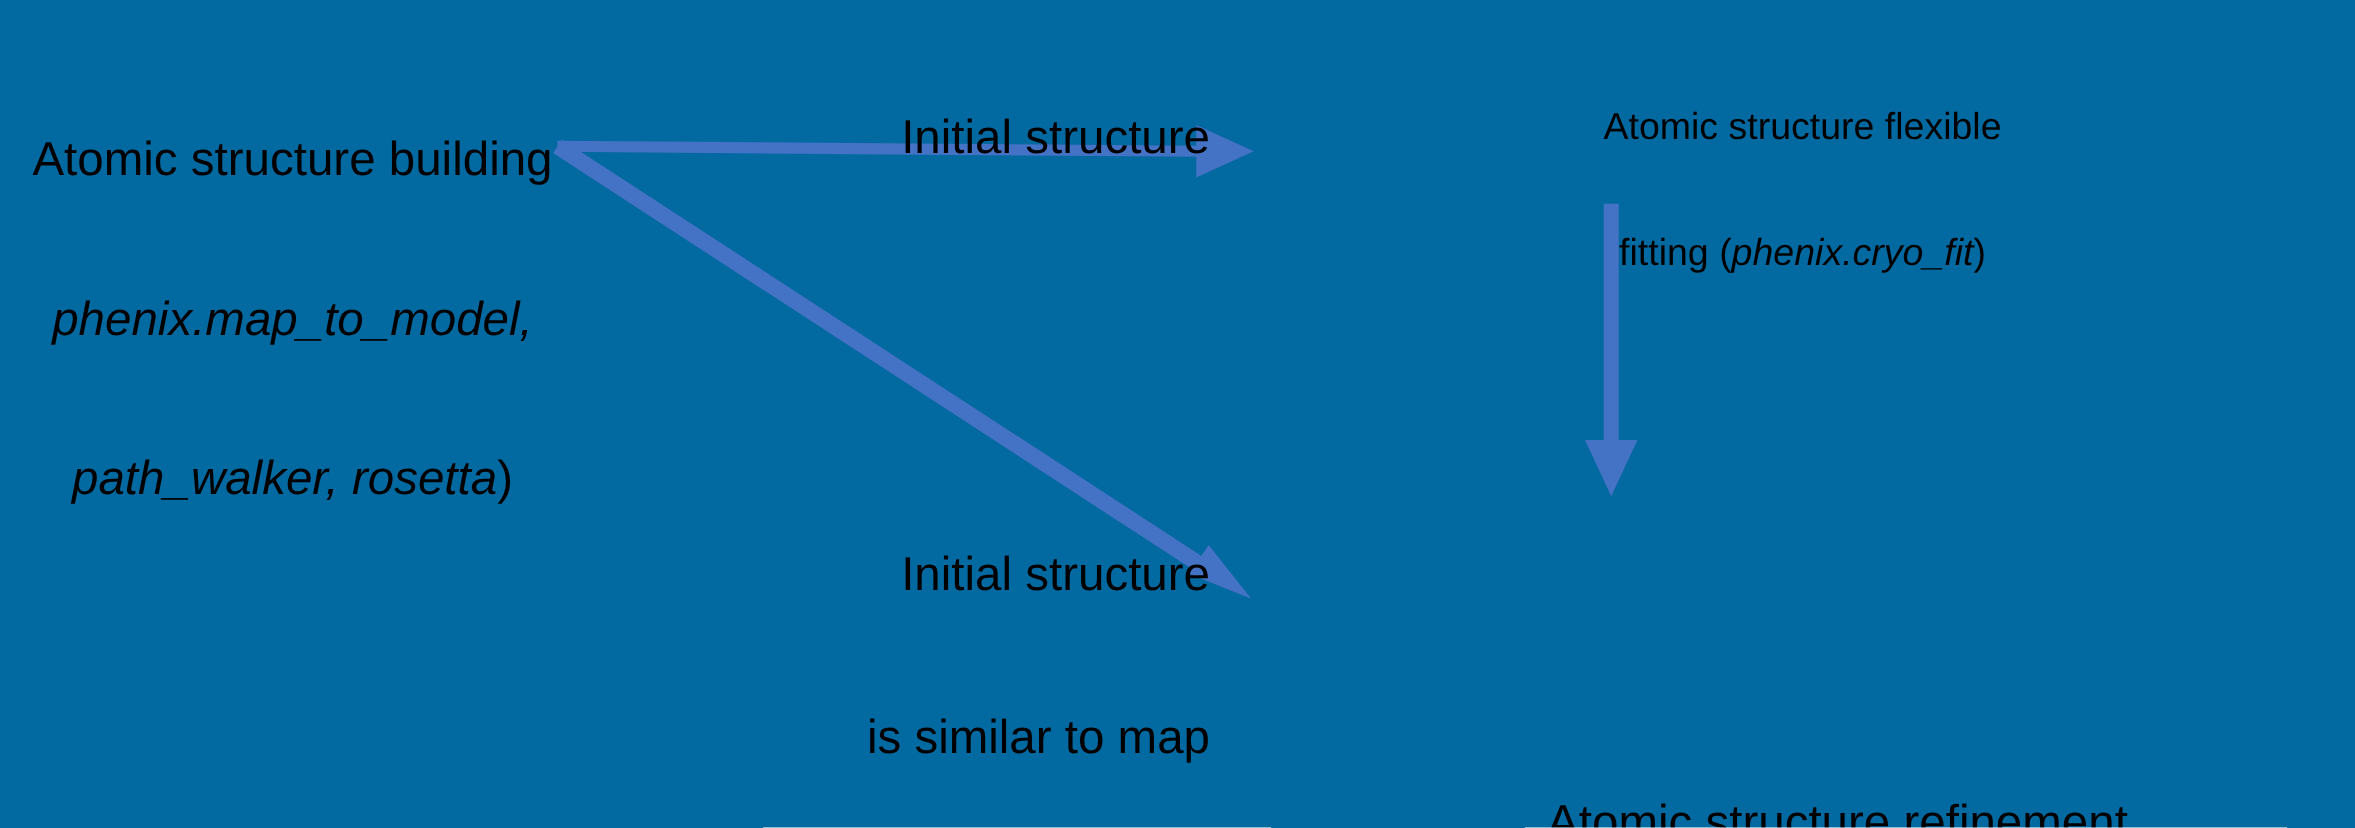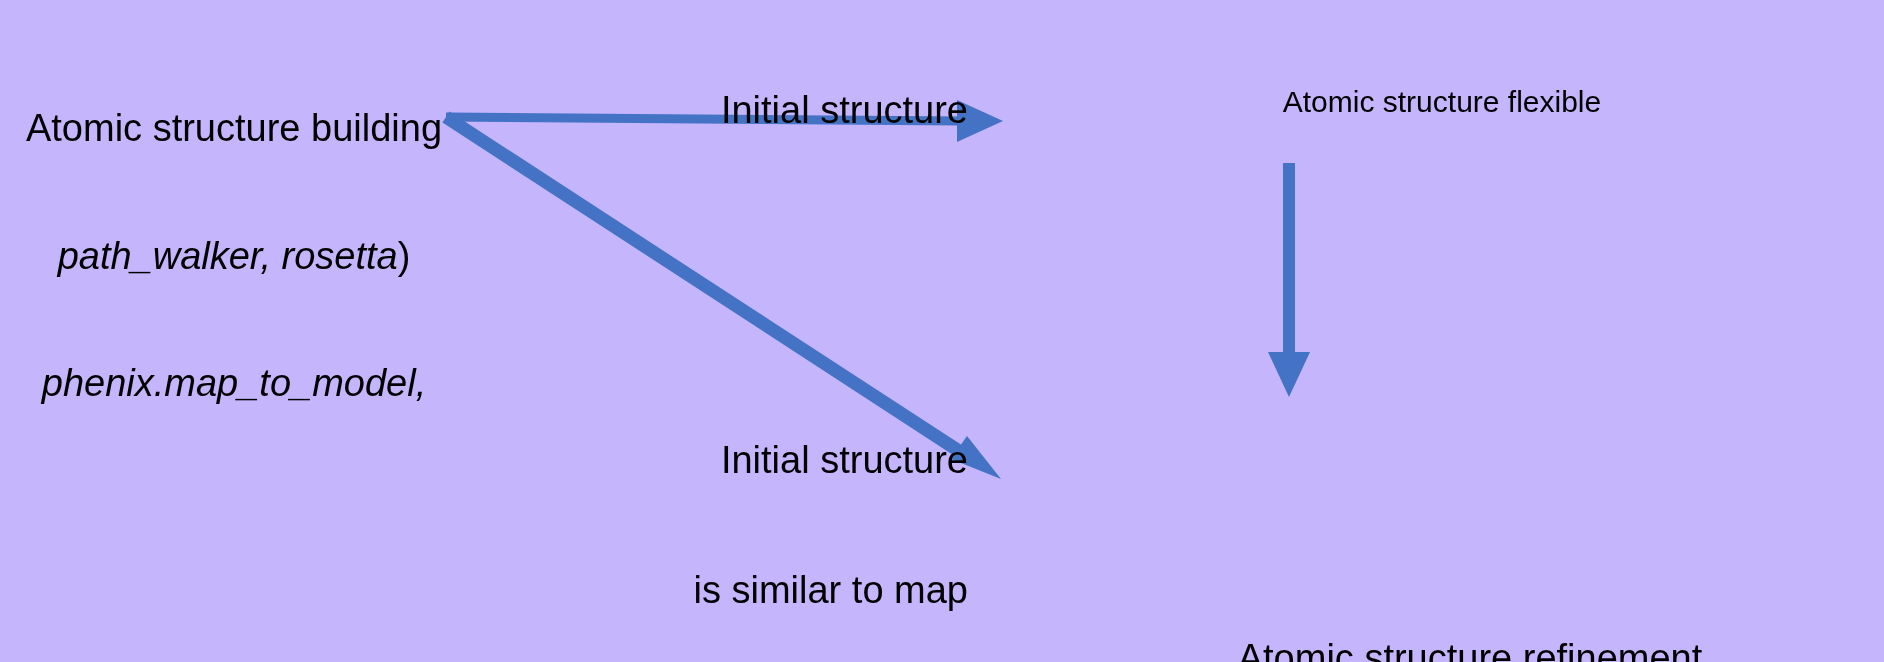--- a/index.html
+++ b/index.html
@@ -9,21 +9,21 @@
     background: #ffffff;
   }
   body {
     font-family: "Liberation Sans", "DejaVu Sans", sans-serif;
     color: #000000;
   }
   #canvas {
     position: relative;
     width: 1884px;
     height: 662px;
-    background: #c4b5fd;
+    background: #0369a1;
     overflow: hidden;
   }
   .node {
     position: absolute;
     color: #000000;
     font-weight: 400;
     line-height: 1.12;
     white-space: pre;
   }
   .node .ital {
@@ -101,26 +101,27 @@
     </g>
 
     <g>
       <path d="M 1289 163 L 1289 358" stroke="#4472C4" stroke-width="12" fill="none"></path>
       <path d="M 1289 397 L 1268 352 L 1310 352 Z" fill="#4472C4"></path>
     </g>
   </svg>
 
   <div class="node" id="node-build">
     <div>Atomic structure building</div>
+    <div><span class="ital">phenix.map_to_model,</span></div>
     <div><span class="ital">path_walker, rosetta</span><span>)</span></div>
-    <div><span class="ital">phenix.map_to_model,</span></div>
   </div>
 
   <div class="node" id="node-flexfit">
     <div>Atomic structure flexible</div>
+    <div><span>fitting (</span><span class="ital">phenix.cryo_fit</span><span>)</span></div>
   </div>
 
   <div class="node" id="node-refine">
     <div>Atomic structure refinement</div>
     
   </div>
 
   <div class="edge-label" id="label-different">
     <div>Initial structure</div>
   </div>

